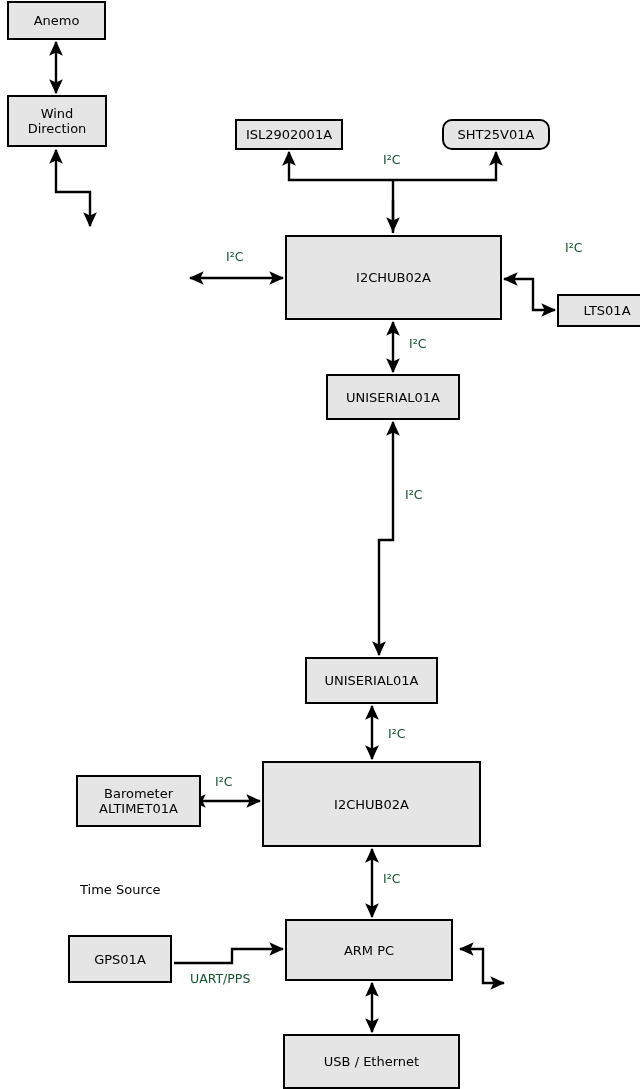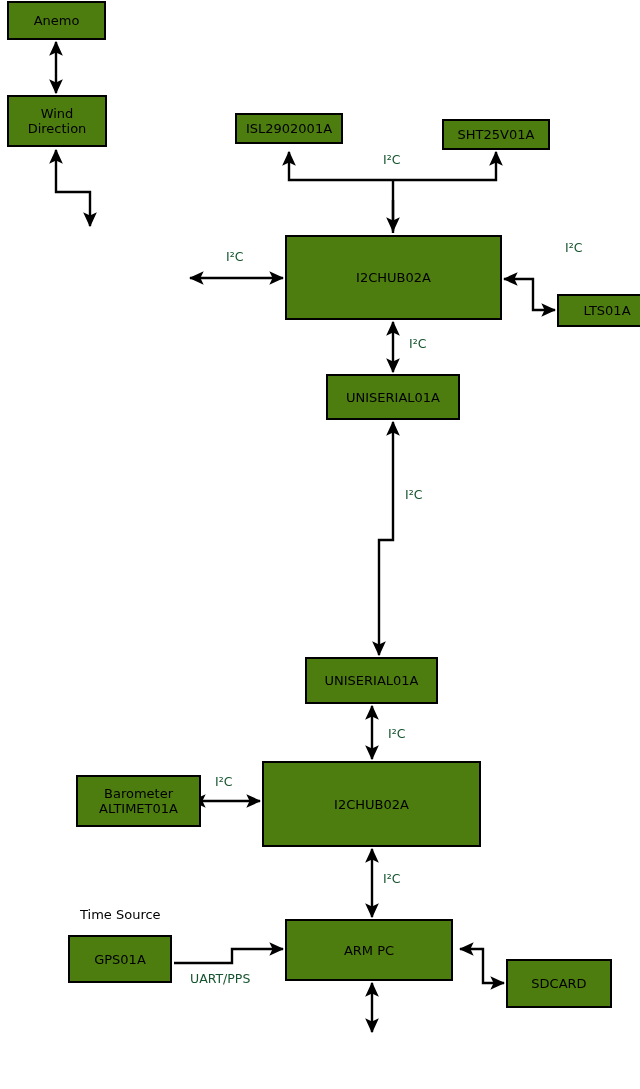--- a/index.html
+++ b/index.html
@@ -21,21 +21,21 @@
     position: absolute;
     left: 0;
     top: 0;
     width: 640px;
     height: 1089px;
     pointer-events: none;
   }
   .node {
     position: absolute;
     box-sizing: border-box;
-    background: #4d7c0f;
+    background: #e5e5e5;
     border: 2px solid #000000;
     display: flex;
     align-items: center;
     justify-content: center;
     text-align: center;
     color: #000000;
     font-size: 13px;
     line-height: 15px;
     z-index: 2;
   }
@@ -111,25 +111,25 @@
   <div class="node" style="left:7px;  top:1px;    width:99px;  height:39px;">
     <span class="label">Anemo</span>
   </div>
 
   <div class="node" style="left:7px;  top:95px;   width:100px; height:52px;">
     <span class="label">Wind
 Direction</span>
   </div>
 
 
-  <div class="node" style="left:235px; top:113px; width:108px; height:31px;">
+  <div class="node" style="left:235px; top:119px; width:108px; height:31px;">
     <span class="label">ISL2902001A</span>
   </div>
 
-  <div class="node" style="left:442px; top:119px; width:108px; height:31px;">
+  <div class="node" style="left:442px; top:119px; width:108px; height:31px;border-radius:10px;">
     <span class="label">SHT25V01A</span>
   </div>
 
   <div class="node" style="left:285px; top:235px; width:217px; height:85px;">
     <span class="label">I2CHUB02A</span>
   </div>
 
   <div class="node" style="left:557px; top:294px; width:100px;  height:33px;">
     <span class="label">LTS01A</span>
   </div>
@@ -152,30 +152,30 @@
   </div>
 
   <div class="node" style="left:68px;  top:935px; width:104px; height:48px;">
     <span class="label">GPS01A</span>
   </div>
 
   <div class="node" style="left:285px; top:919px; width:168px; height:62px;">
     <span class="label">ARM PC</span>
   </div>
 
-  <div class="node" style="left:506px; top:959px; width:106px; height:49px;">
-    <span class="label">SDCARD</span>
+
+  <div class="node" style="left:283px; top:1034px; width:177px; height:55px;">
+    <span class="label">USB / Ethernet</span>
   </div>
-
 
   <div class="edge-label" style="left:226px; top:250px;">I²C</div>
   <div class="edge-label" style="left:383px; top:153px;">I²C</div>
   <div class="edge-label" style="left:565px; top:241px;">I²C</div>
   <div class="edge-label" style="left:409px; top:337px;">I²C</div>
   <div class="edge-label" style="left:405px; top:488px;">I²C</div>
   <div class="edge-label" style="left:388px; top:727px;">I²C</div>
   <div class="edge-label" style="left:215px; top:775px;">I²C</div>
   <div class="edge-label" style="left:383px; top:872px;">I²C</div>
   <div class="edge-label" style="left:190px; top:972px;text-align:right;">UART/PPS</div>
 
-  <div class="free-label" style="left:80px; top:907px;">Time Source</div>
+  <div class="free-label" style="left:80px; top:882px;">Time Source</div>
 
 </div>
 
 </body></html>

